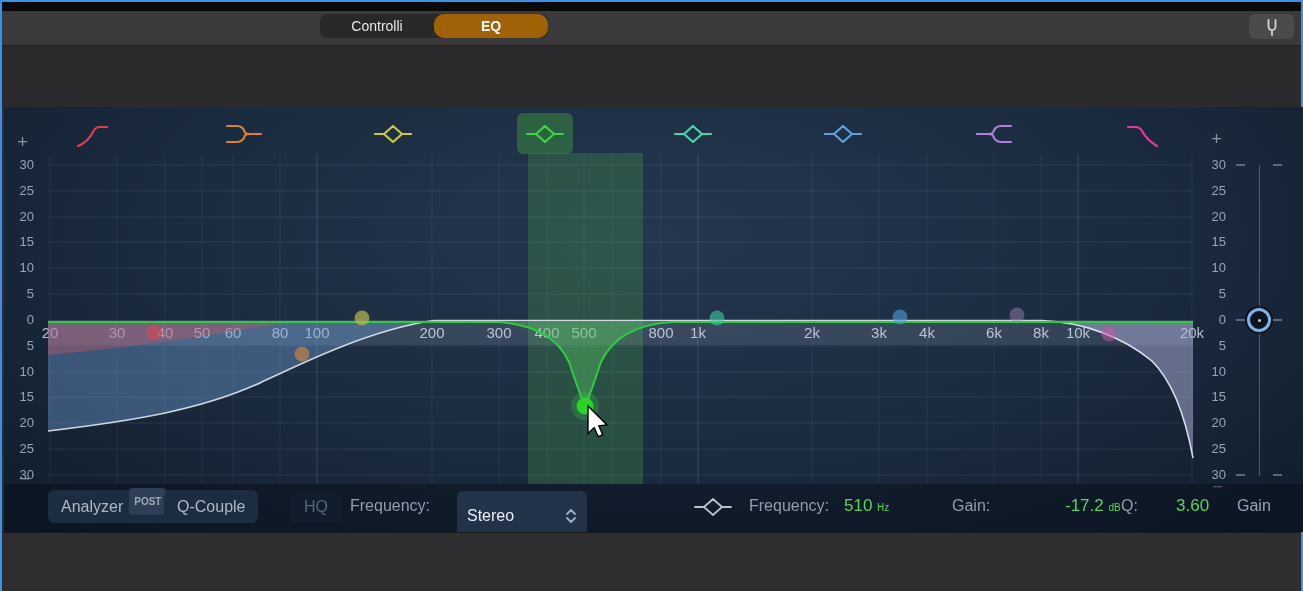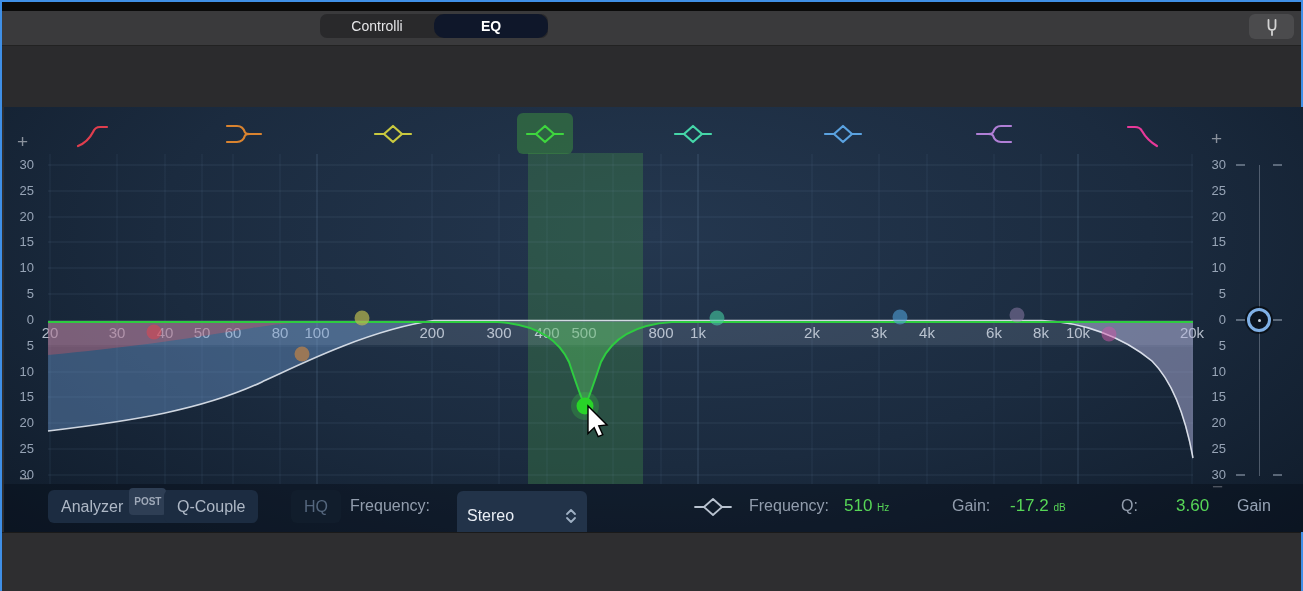--- a/index.html
+++ b/index.html
@@ -7,21 +7,21 @@
               font-family:"Liberation Sans", sans-serif; }
   .window { position:absolute; inset:0; width:1303px; height:591px; background:#2e2e30;
             border:2px solid #3f8fe6; }
   .black-strip { position:absolute; left:0; top:0; width:100%; height:9px; background:#0a0a0a; }
   .tabbar { position:absolute; left:0; top:9px; width:100%; height:35px; background:#3a3a3c;
             border-bottom:1px solid #222; }
   .segctrl { position:absolute; left:318px; top:3px; width:228px; height:24px; background:#29292b;
              border-radius:7px; display:flex; }
   .seg { flex:1; display:flex; align-items:center; justify-content:center; font-size:14px;
          color:#e6e6e8; border-radius:10px; cursor:default; }
-  .seg.active { background:#0f172a; color:#fff; font-weight:bold; }
+  .seg.active { background:#a16207; color:#fff; font-weight:bold; }
   .tuner-btn { position:absolute; left:1247px; top:3px; width:45px; height:25px; background:#4b4b4d;
                border-radius:6px; display:flex; align-items:center; justify-content:center; }
   .header-strip { position:absolute; left:0; top:44px; width:100%; height:61px; background:#2b2b2d; }
   .eq-area { position:absolute; left:2px; top:105px; width:1299px; height:425px;
              background:radial-gradient(ellipse 900px 420px at 50% 30%, #24374f 0%, #1b2b3f 55%, #101c2b 100%); }
   .footer-strip { position:absolute; left:0; top:530px; width:100%; height:59px; background:#2e2e30;
                   border-top:1px solid #1a1a1a; }
 
   
   .band-wrap { position:absolute; top:111px; width:56px; height:41px; border-radius:6px;
@@ -280,21 +280,21 @@
     </div>
     <svg width="42" height="26" viewBox="-21 -13 42 26" style="position:absolute; left:688px; top:10px;">
       <path d="M-18 0 H-9 M9 0 H18 M-9 0 L0 -8 L9 0 L0 8 Z" fill="none" stroke="#b8c2cf" stroke-width="1.8" stroke-linejoin="round" stroke-linecap="round"></path>
     </svg>
     <span class="bb-label" style="left:737px;margin-left:8px;">Frequency:</span>
     <span class="bb-value" style="left:840px;">
       <span>510</span>
       <span class="bb-unit">Hz</span>
     </span>
     <span class="bb-label" style="left:948px;">Gain:</span>
-    <span class="bb-value" style="left:1006px;">
+    <span class="bb-value" style="left:1061px;">
       <span>-17.2</span>
       <span class="bb-unit">dB</span>
     </span>
     <span class="bb-label" style="left:1117px;">Q:</span>
     <span class="bb-value" style="left:1146px;margin-left:26px;">
       <span>3.60</span>
     </span>
     <span class="gain-label">Gain</span>
   </div>
 

